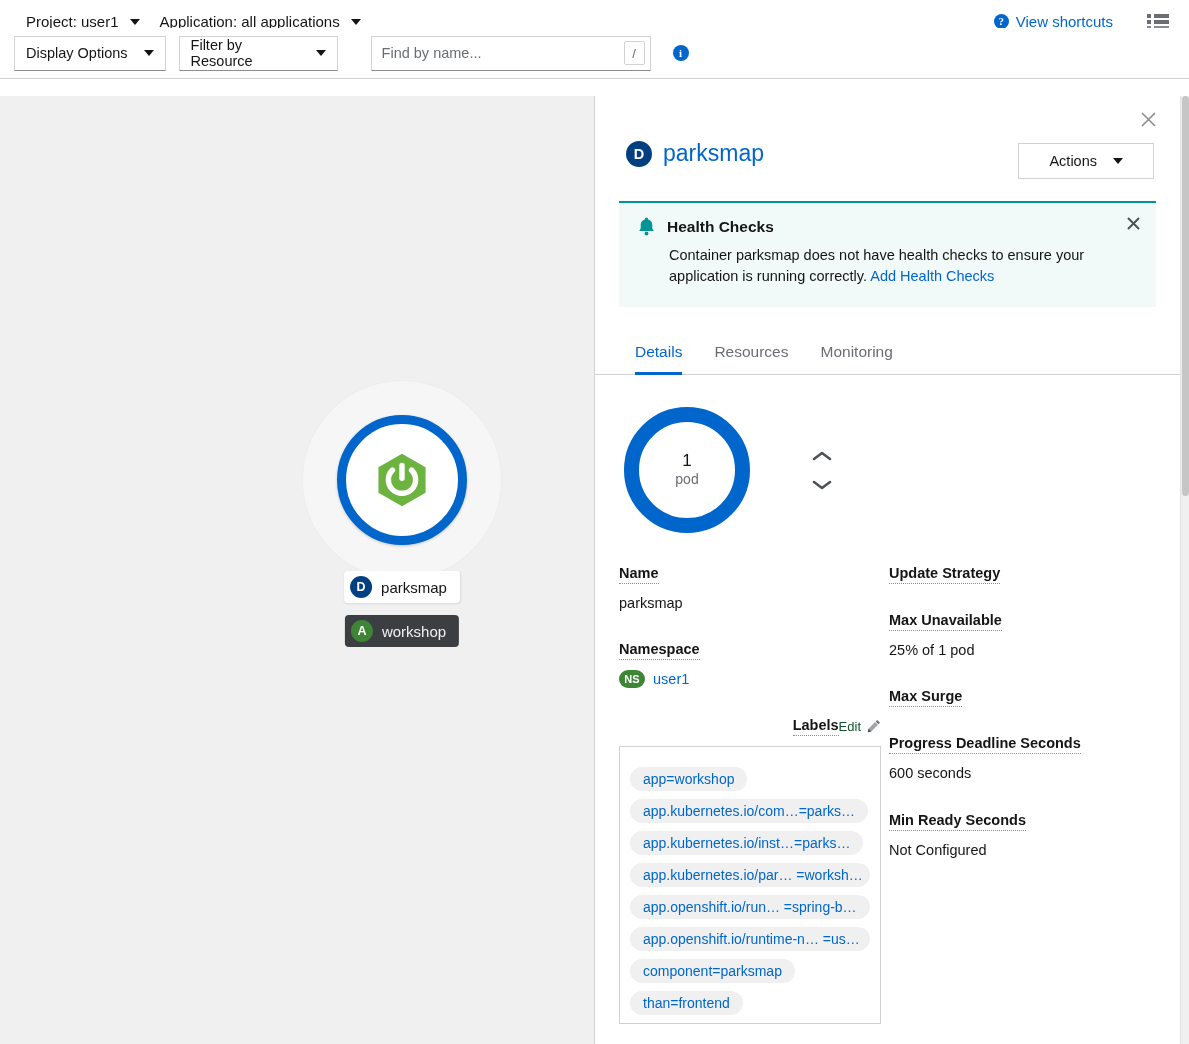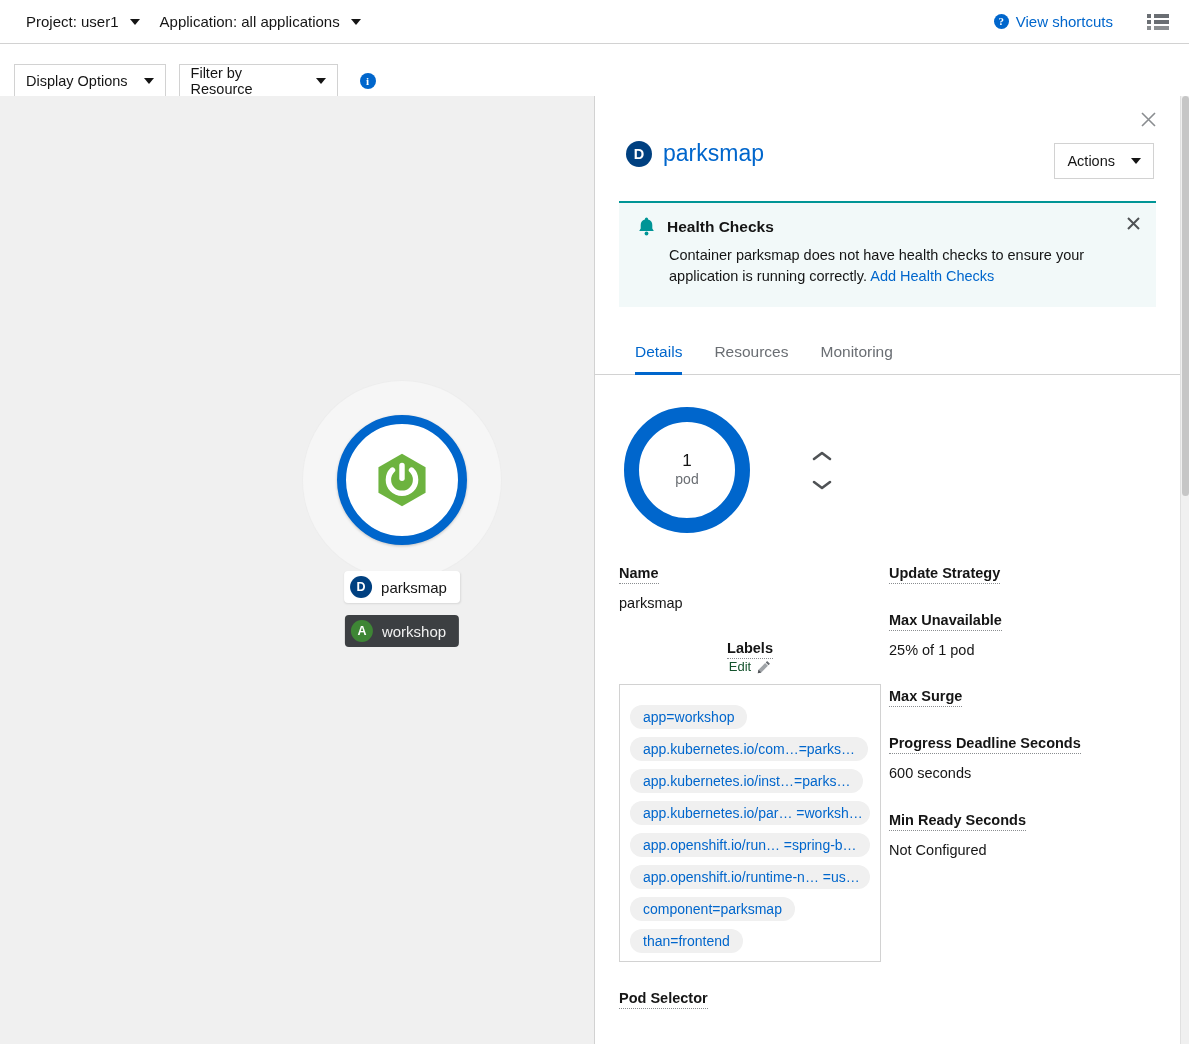--- a/index.html
+++ b/index.html
@@ -44,21 +44,21 @@
     font-family: "Liberation Serif", serif; line-height: 1;
   }
   .list-toggle {
     width: 38px; height: 38px; margin-left: 26px; margin-right: 12px;
     display: flex; align-items: center; justify-content: center; cursor: pointer;
   }
   .list-toggle svg { display: block; }
 
   
   .filterbar {
-    position: absolute; left: 0; top: 56px; width: 1189px; height: 51px;
+    position: absolute; left: 0; top: 28px; width: 1189px; height: 51px;
     background: #ffffff; border-bottom: 1px solid #d2d2d2;
     display: flex; align-items: center; padding-left: 14px;
   }
   .fb-dropdown {
     height: 35px; min-width: 148px;
     border: 1px solid #d2d2d2; border-bottom: 1px solid #8a8d90;
     background: #fff; display: flex; align-items: center;
     justify-content: space-between; padding: 0 11px;
     font-size: 14.5px; color: #151515; cursor: pointer; gap: 16px;
   }
@@ -154,21 +154,21 @@
   .panel-title {
     display: flex; align-items: center; gap: 11px;
   }
   .panel-title .badge-circle { width: 26px; height: 26px; font-size: 14.5px; }
   .panel-title-text {
     font-size: 23px; color: #0066cc; font-weight: 400; cursor: pointer;
   }
   .actions-btn {
     height: 36px; min-width: 98px; border: 1px solid #d2d2d2;
     background: #fff; display: flex; align-items: center;
-    justify-content: space-between; gap: 16px; padding: 0 12px;
+    justify-content: space-between; gap: 16px; padding: 0 30px;
     font-size: 14.5px; color: #151515; cursor: pointer;
     margin-top: 3px;
   }
 
   .alert {
     margin: 22px 24px 0 24px; background: #f2f9f9;
     border-top: 2px solid #009596; padding: 14px 18px 20px 19px;
     position: relative;
   }
   .alert-head { display: flex; align-items: center; gap: 12px; }
@@ -228,21 +228,20 @@
     font-size: 14.5px; font-weight: bold; color: #151515;
     border-bottom: 1px dotted #8a8d90; display: inline-block;
     padding-bottom: 2px; cursor: help;
   }
   .field-value {
     margin-top: 9px; font-size: 14.5px; color: #151515; line-height: 1.4;
   }
   .field-head-row {
     display: flex; align-items: center; justify-content: flex-end;
     width: 262px;
-    flex-direction: column;
   }
   .edit-link {
     display: flex; align-items: center; gap: 6px; color: #14532d;
     font-size: 13px; cursor: pointer;
   }
   .ns-value { display: flex; align-items: center; gap: 8px; }
   .ns-badge {
     width: 26px; height: 18px; border-radius: 9px; background: #3e8635;
     color: #fff; font-size: 11px; font-weight: 600;
     display: flex; align-items: center; justify-content: center;
@@ -308,20 +307,24 @@
 
   <div class="filterbar">
     <div class="fb-dropdown">
       <span>Display Options</span>
       <span class="caret"></span>
     </div>
     <div class="fb-dropdown resource">
       <span>Filter by Resource</span>
       <span class="caret"></span>
     </div>
+    <div class="fb-search">
+      <input type="text" placeholder="Find by name..." style="">
+      <span class="slash-key">/</span>
+    </div>
     <div class="info-icon">i</div>
   </div>
 
   <div class="topology">
     <div class="node-group">
       <div class="node-halo"></div>
       <div class="node-ring">
         <svg class="node-logo" viewBox="0 0 64 64">
           <polygon points="32,3 58,18 58,46 32,61 6,46 6,18" fill="#6db33f"></polygon>
           <path d="M32 16 v14" stroke="#ffffff" stroke-width="6" stroke-linecap="round" fill="none"></path>
@@ -410,20 +413,27 @@
 
       <div class="detail-grid">
 
         <div>
 
           <div class="field">
             <span class="field-label">Name</span>
             <div class="field-value">parksmap</div>
           </div>
 
+          <div class="field">
+            <span class="field-label">Namespace</span>
+            <div class="field-value ns-value">
+              <span class="ns-badge">NS</span>
+              <span class="ns-link">user1</span>
+            </div>
+          </div>
 
           <div class="field">
             <div class="field-head-row">
               <span class="field-label">Labels</span>
               <span class="edit-link">
                 <span>Edit</span>
                 <svg width="14" height="14" viewBox="0 0 16 16">
                   <path d="M11.6 1.2 l3.2 3.2 -1.6 1.6 -3.2-3.2 z" fill="#6a6e73"></path>
                   <path d="M9.3 3.5 l3.2 3.2 -7.6 7.6 -4 0.8 0.8-4 z" fill="#a0a4a8"></path>
                   <path d="M1.7 11.1 l3.2 3.2 -4 0.8 z" fill="#4f5255"></path>

